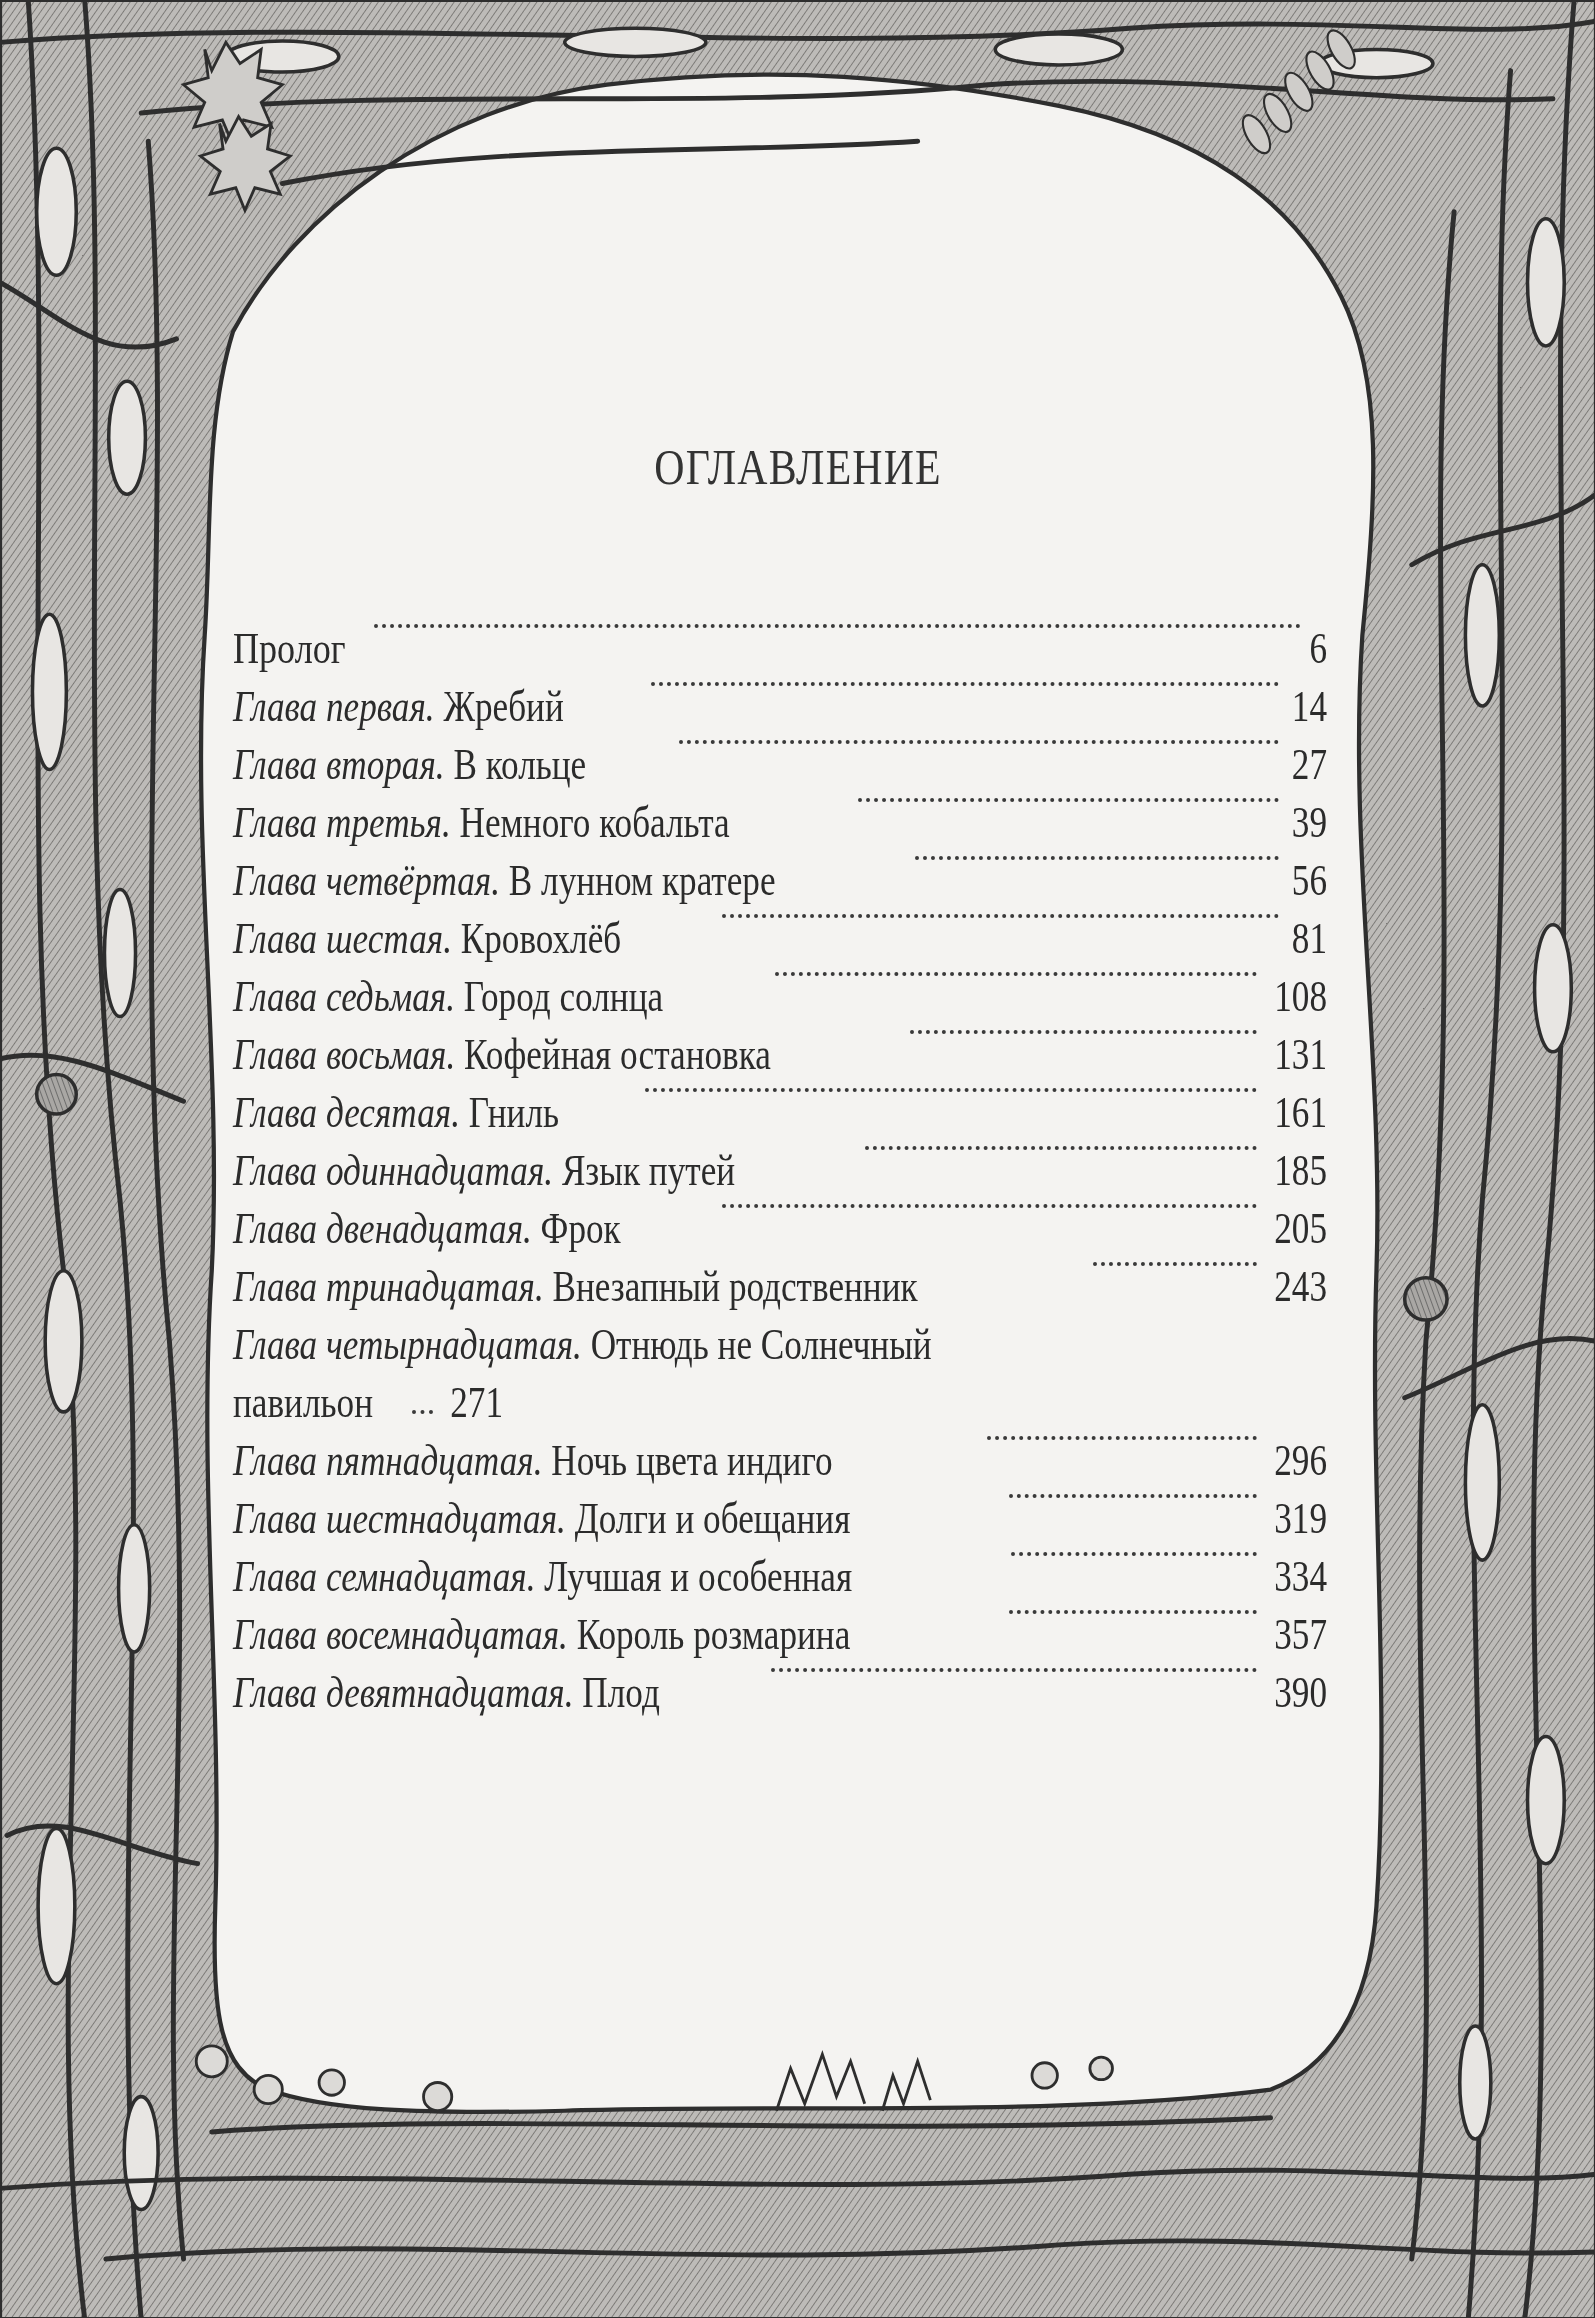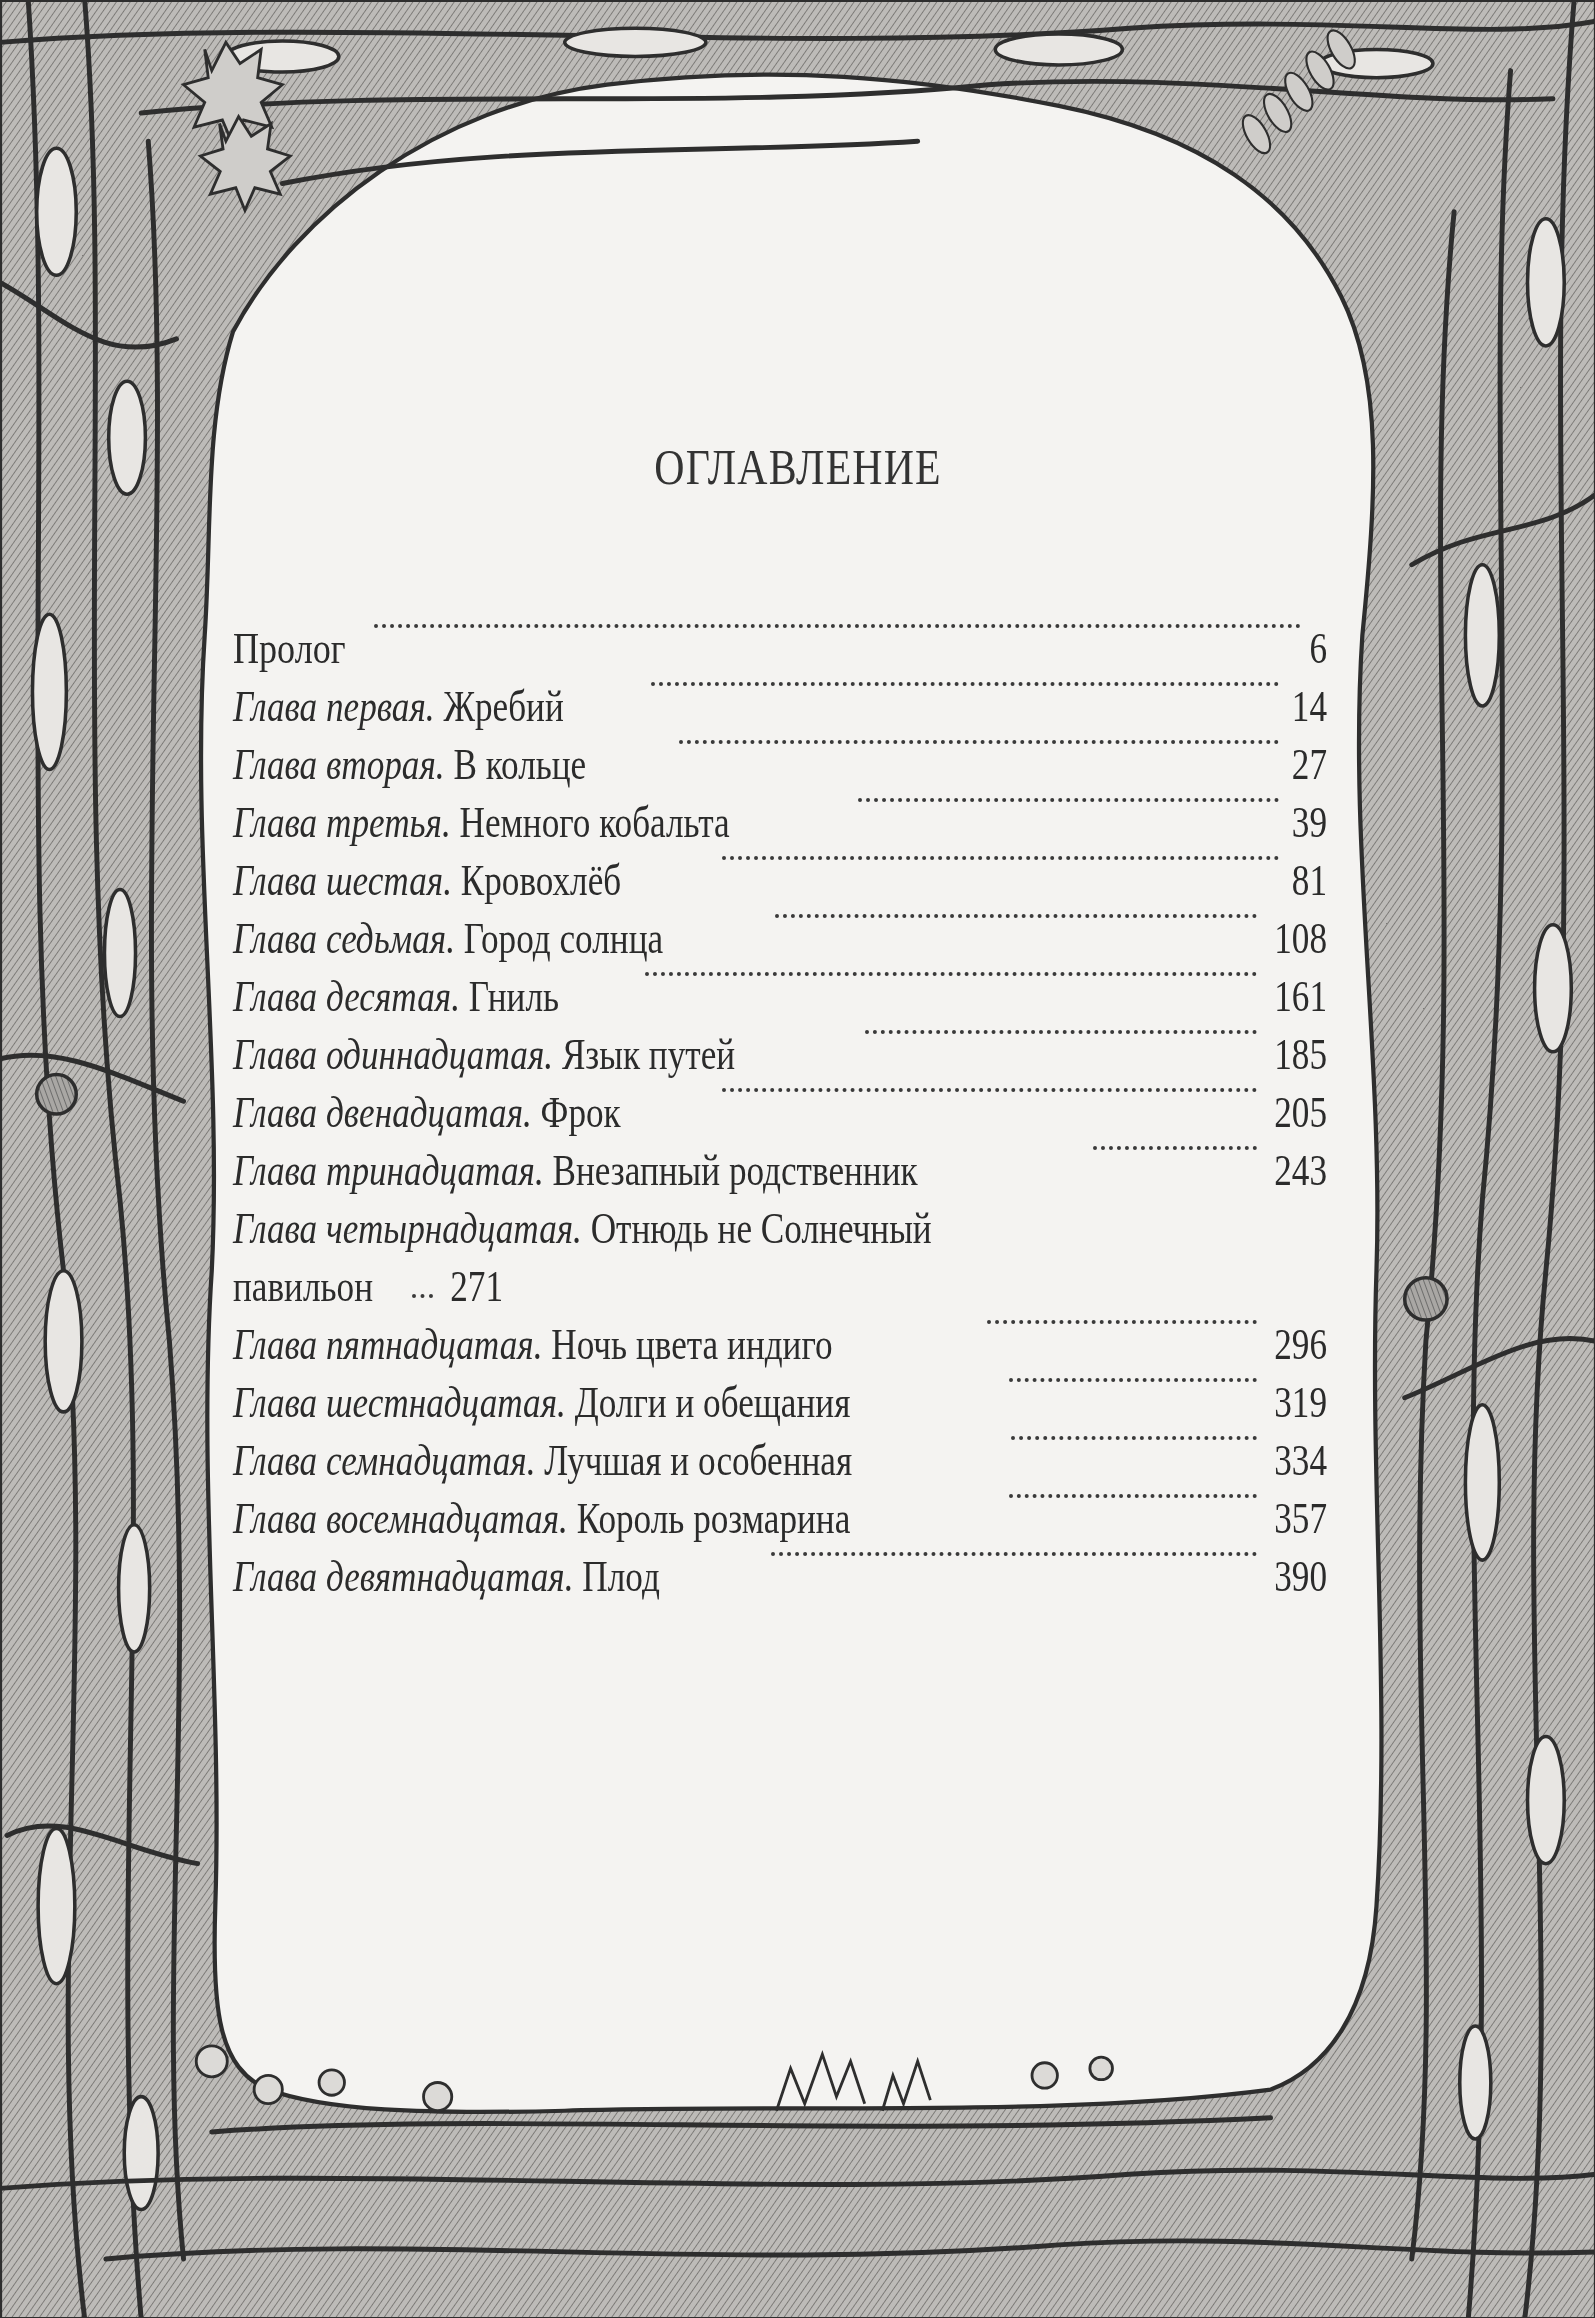--- a/index.html
+++ b/index.html
@@ -252,40 +252,56 @@
 
     <li class="toc-entry">
       <span class="label-wrap">
         <span class="chapter-num">Глава третья.</span>
         <span class="chapter-title">Немного кобальта</span>
       </span>
       <span class="leader"></span>
       <span class="page-num">39</span>
     </li>
 
+    <li class="toc-entry">
+      <span class="label-wrap">
+        <span class="chapter-num">Глава четвёртая.</span>
+        <span class="chapter-title">В лунном кратере</span>
+      </span>
+      <span class="leader"></span>
+      <span class="page-num">56</span>
+    </li>
 
 
     <li class="toc-entry">
       <span class="label-wrap">
         <span class="chapter-num">Глава шестая.</span>
         <span class="chapter-title">Кровохлёб</span>
       </span>
       <span class="leader"></span>
       <span class="page-num">81</span>
     </li>
 
     <li class="toc-entry">
       <span class="label-wrap">
         <span class="chapter-num">Глава седьмая.</span>
         <span class="chapter-title">Город солнца</span>
       </span>
       <span class="leader"></span>
       <span class="page-num">108</span>
     </li>
 
+    <li class="toc-entry">
+      <span class="label-wrap">
+        <span class="chapter-num">Глава восьмая.</span>
+        <span class="chapter-title">Кофейная остановка</span>
+      </span>
+      <span class="leader"></span>
+      <span class="page-num">131</span>
+    </li>
 
 
     <li class="toc-entry">
       <span class="label-wrap">
         <span class="chapter-num">Глава десятая.</span>
         <span class="chapter-title">Гниль</span>
       </span>
       <span class="leader"></span>
       <span class="page-num">161</span>
     </li>

